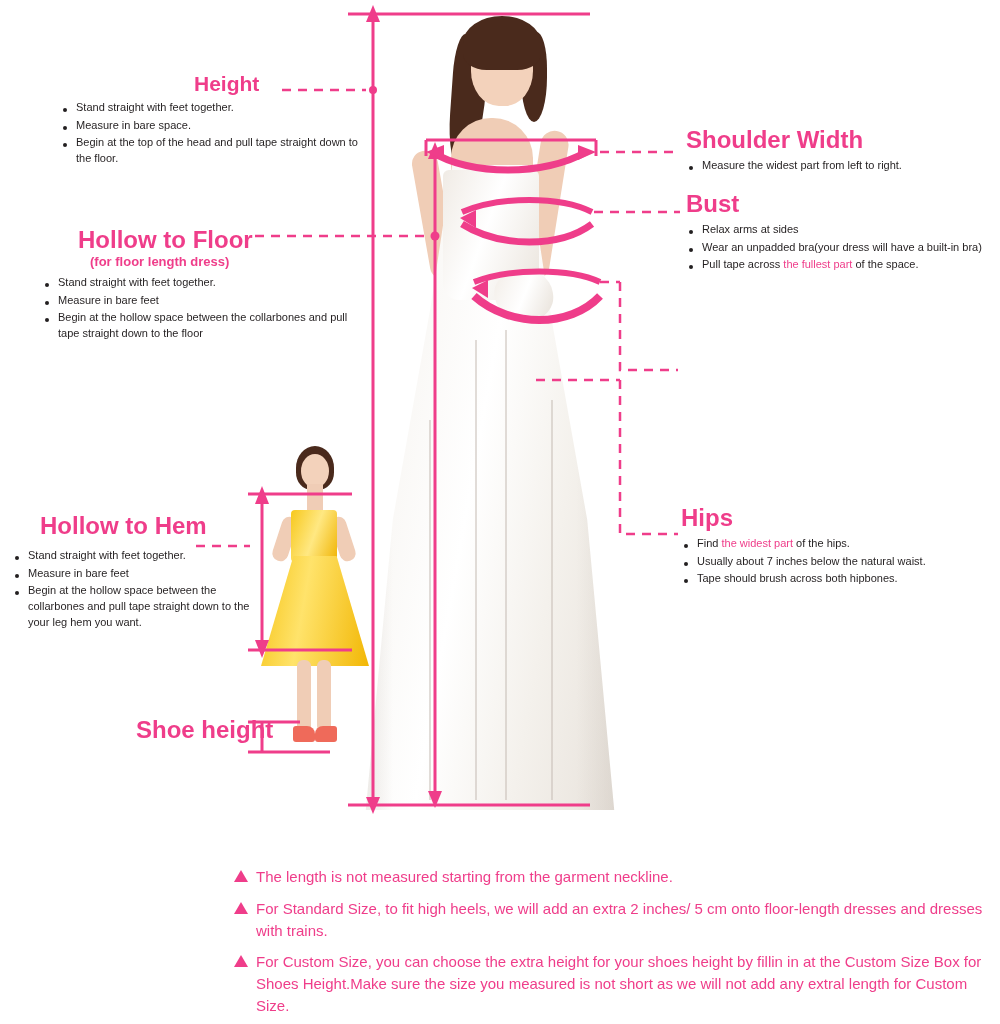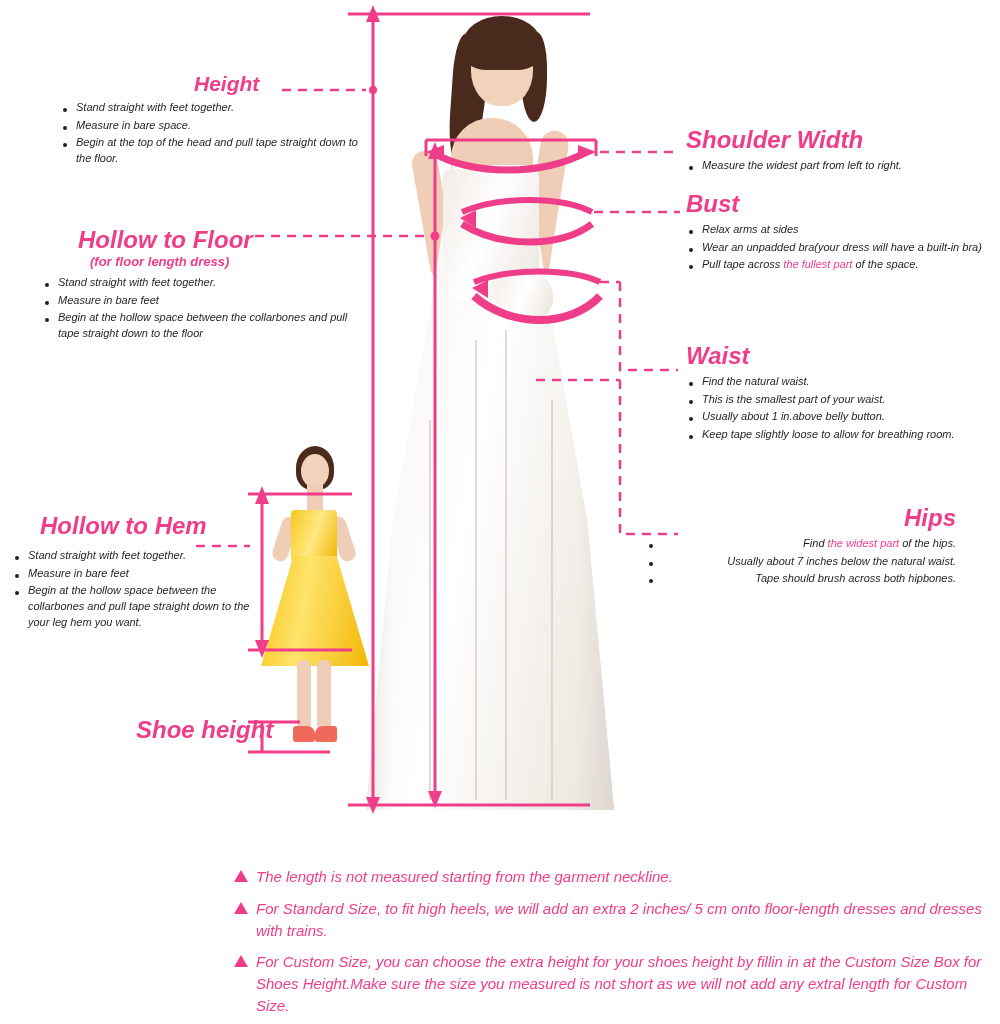--- a/index.html
+++ b/index.html
@@ -9,21 +9,20 @@
   }
   body {
     font-family: "Liberation Sans", sans-serif;
   }
   #page {
     position: relative;
     width: 1000px;
     height: 1024px;
     background: #ffffff;
     overflow: hidden;
-    font-style: italic;
   }
 
   
   .figure {
     position: absolute;
   }
 
   
   #bride {
     left: 355px;
@@ -472,31 +471,22 @@
 
   <div class="blk" style="left:686px; top:190px; width:312px;">
     <div class="hd hd-md">Bust</div>
     <ul class="bul">
       <li>Relax arms at sides</li>
       <li>Wear an unpadded bra(your dress will have a built-in bra)</li>
       <li><span>Pull tape across </span><span class="pinktext">the fullest part</span><span> of the space.</span></li>
     </ul>
   </div>
 
-  <div class="blk" style="left:686px; top:342px; width:310px;">
-    <div class="hd hd-md">Waist</div>
-    <ul class="bul">
-      <li>Find the natural waist.</li>
-      <li>This is the smallest part of your waist.</li>
-      <li>Usually about 1 in.above belly button.</li>
-      <li>Keep tape slightly loose to allow for breathing room.</li>
-    </ul>
-  </div>
-
-  <div class="blk" style="left:646px; top:504px; width:310px;text-align:right;">
+
+  <div class="blk" style="left:681px; top:504px; width:310px;">
     <div class="hd hd-md">Hips</div>
     <ul class="bul">
       <li><span>Find </span><span class="pinktext">the widest part</span><span> of the hips.</span></li>
       <li>Usually about 7 inches below the natural waist.</li>
       <li>Tape should brush across both hipbones.</li>
     </ul>
   </div>
 
   <div id="footer">
     <div class="note">

